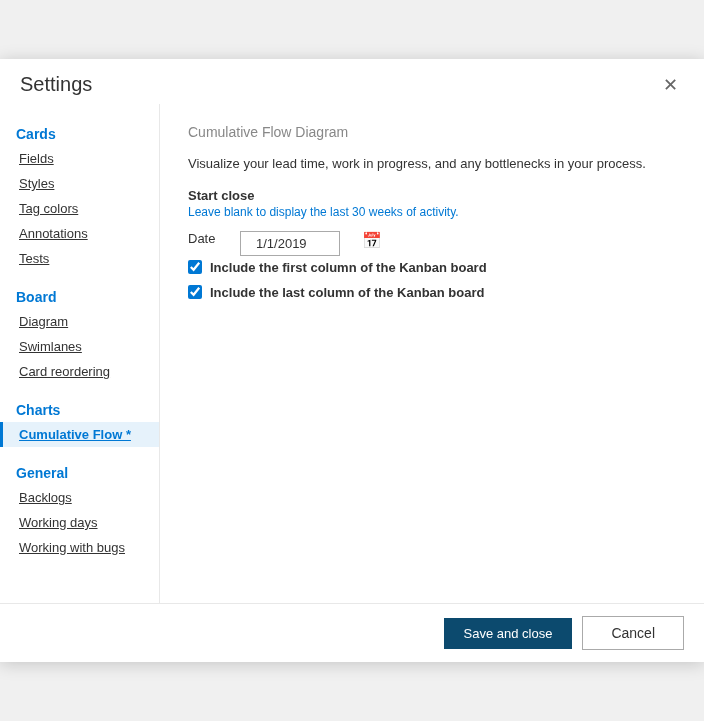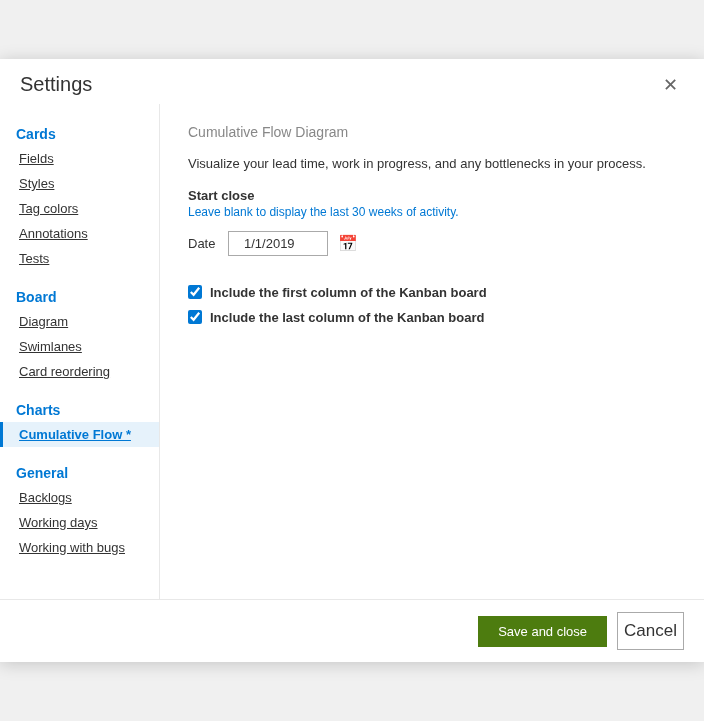--- a/index.html
+++ b/index.html
@@ -102,23 +102,23 @@
       color: #333;
       margin-bottom: 2px;
     }
     .start-date-hint {
       font-size: 12px;
       color: #0078d4;
       margin-bottom: 12px;
     }
     .date-row {
       display: flex;
-      align-items: center;
-      gap: 10px;
-      margin-bottom: 29px;
+      align-items: flex-start;
+      gap: 22px;
+      margin-bottom: 4px;
     }
     .date-label {
       font-size: 13px;
       color: #333;
       min-width: 30px;
     }
     .date-input {
       border: 1px solid #aaa;
       padding: 4px 15px;
       font-size: 13px;
@@ -150,34 +150,34 @@
     }
     .dialog-footer {
       display: flex;
       justify-content: flex-end;
       align-items: center;
       padding: 12px 20px;
       border-top: 1px solid #e8e8e8;
       gap: 10px;
     }
     .btn-primary {
-      background: #4d7c0f;
+      background: #0c4a6e;
       color: #fff;
       border: none;
       padding: 8px 20px;
       font-size: 13px;
       cursor: pointer;
       font-family: inherit;
     }
     .btn-secondary {
       background: #fff;
       color: #333;
       border: 1px solid #aaa;
-      padding: 8px 6px;
-      font-size: 17px;
+      padding: 8px 28px;
+      font-size: 14px;
       cursor: pointer;
       font-family: inherit;
     }
     .sidebar-spacer { height: 8px; }
   </style>
 </head>
 <body>
 
 <div class="dialog">
 

